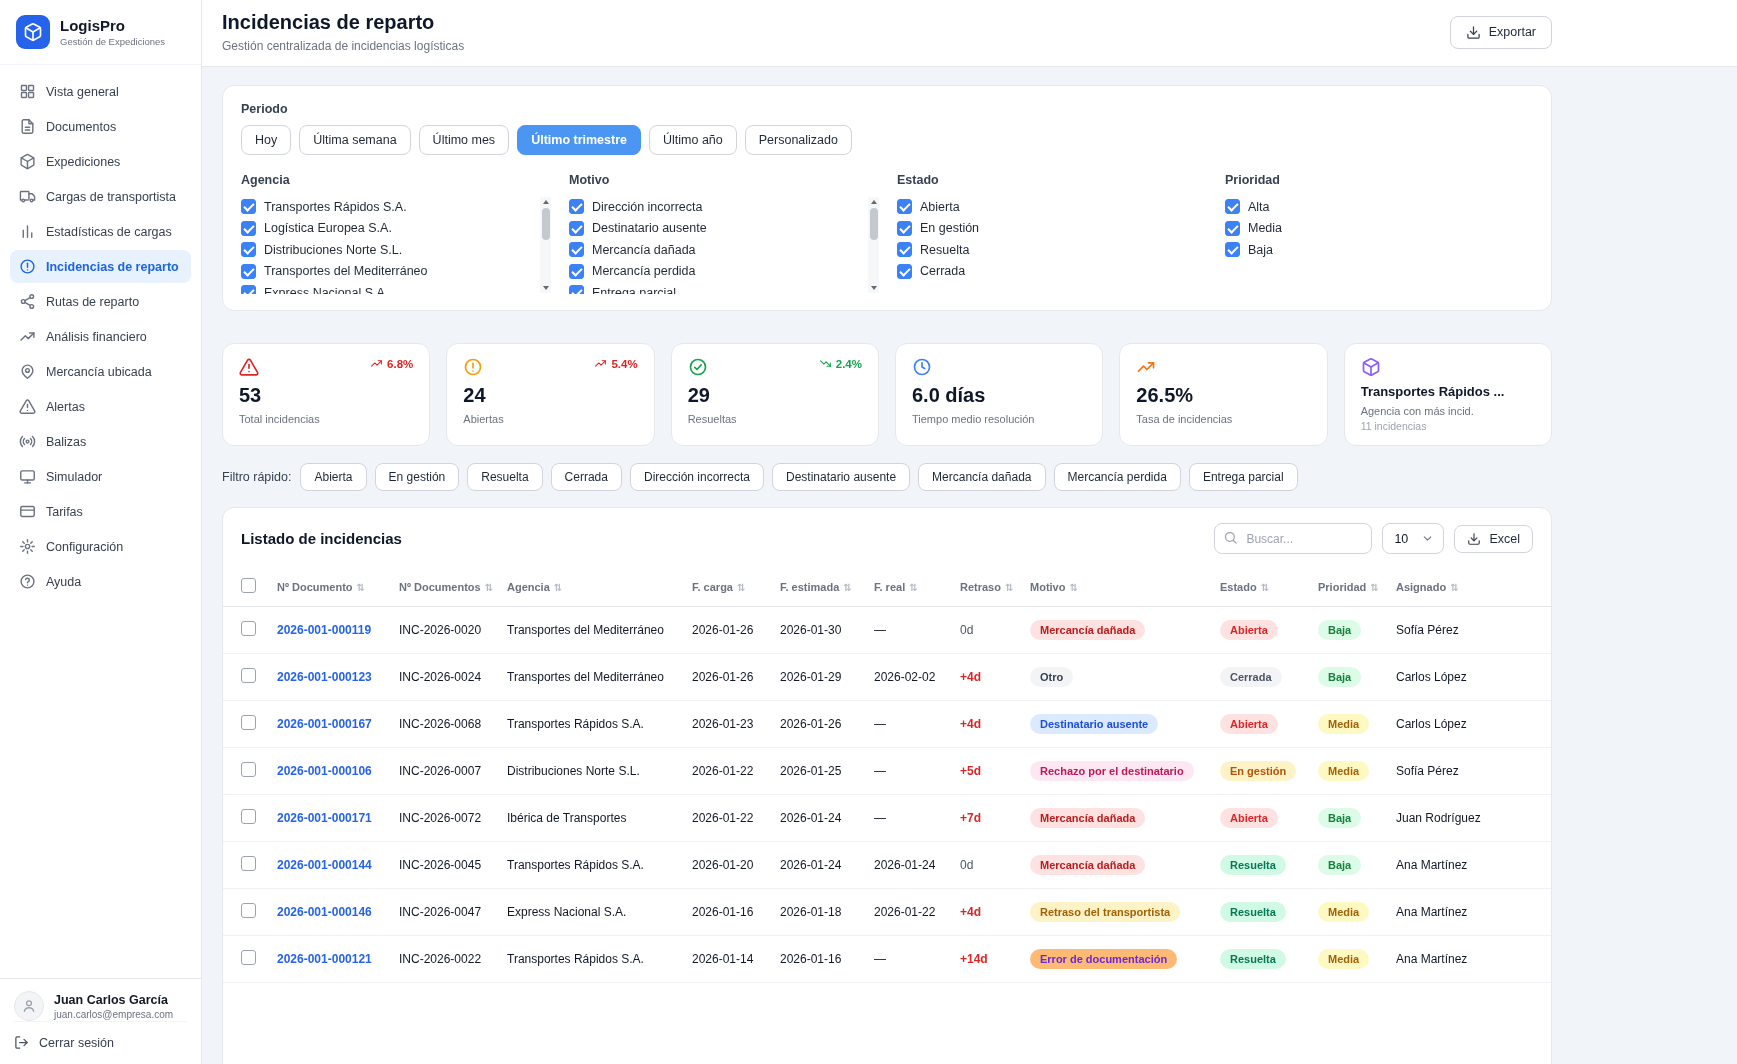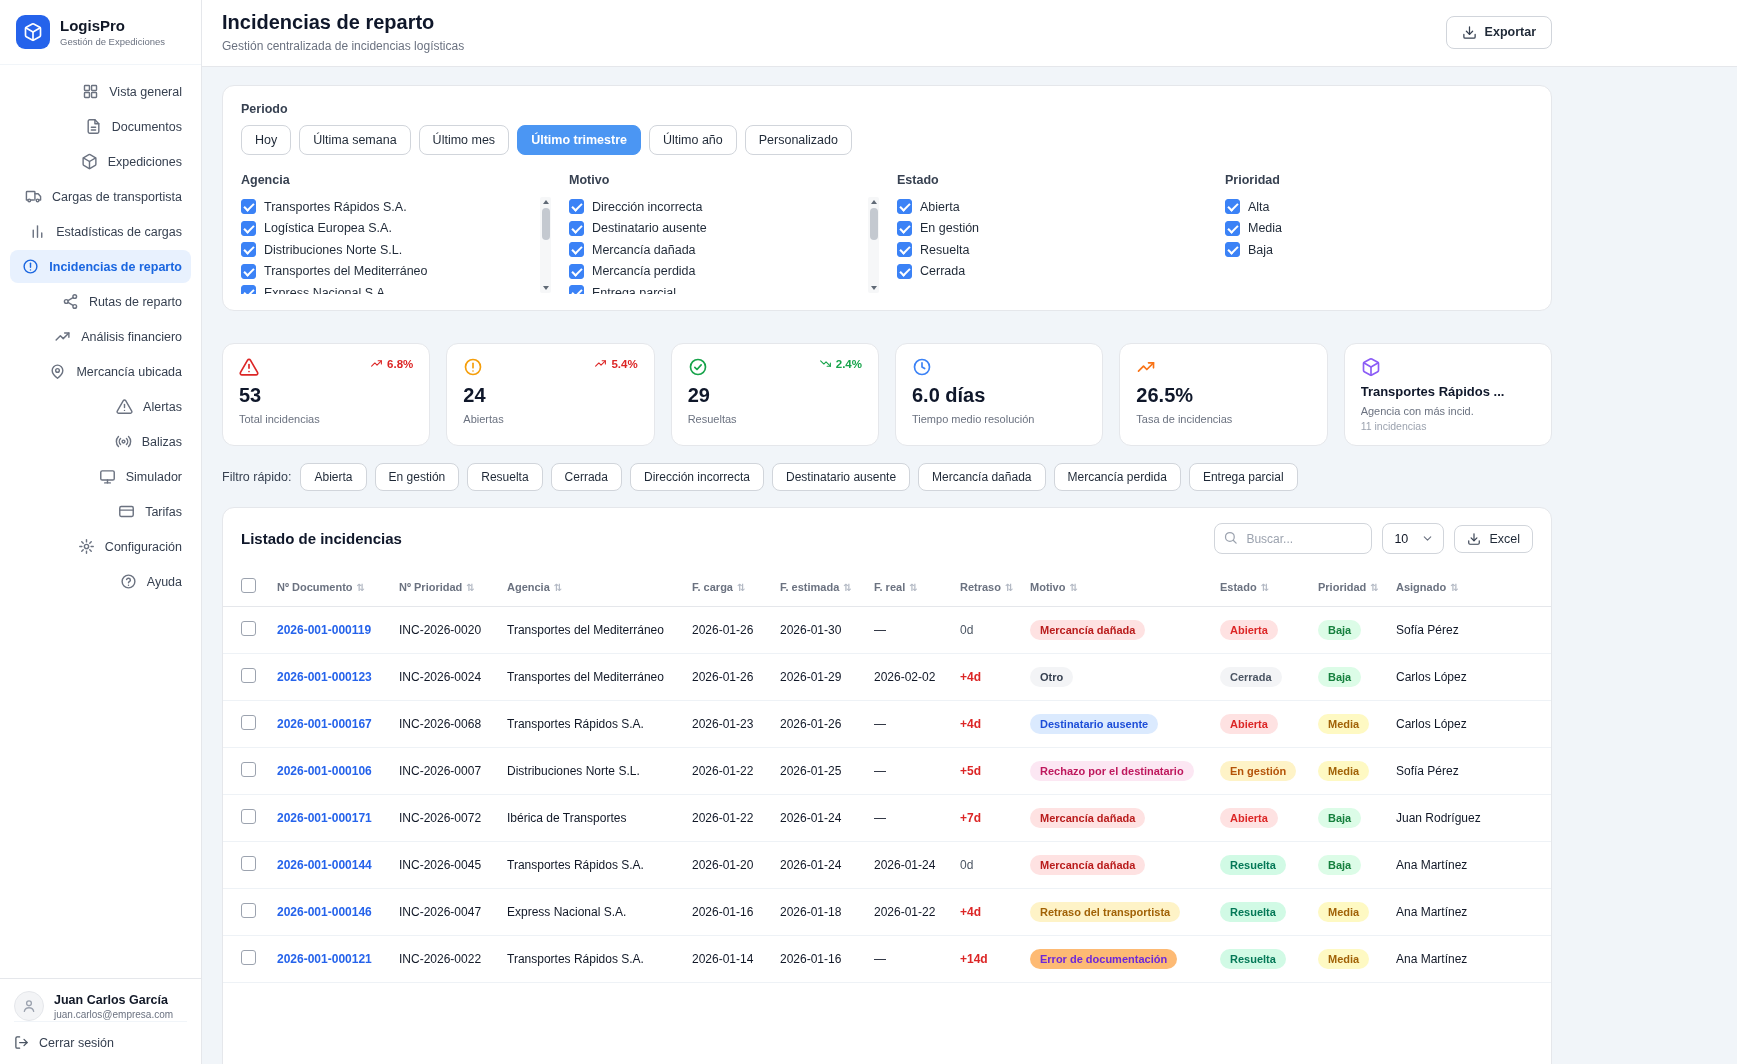--- a/index.html
+++ b/index.html
@@ -7,40 +7,40 @@
   body { font-family: "Liberation Sans", sans-serif; background: #f1f5f9; color: #0f172a; font-size: 13px; }
   .app { display: flex; width: 1737px; height: 1064px; }
 
   
   .sidebar { width: 202px; background: #fff; border-right: 1px solid #e5e7eb; display: flex; flex-direction: column; flex: none; }
   .logo-area { display: flex; align-items: center; gap: 10px; padding: 15px 16px; border-bottom: 1px solid #f1f5f9; }
   .logo-badge { width: 34px; height: 34px; border-radius: 9px; background: #2563eb; color: #fff; display: flex; align-items: center; justify-content: center; flex: none; }
   .brand-name { font-size: 15px; font-weight: bold; color: #111827; }
   .brand-sub { font-size: 9.5px; color: #6b7280; margin-top: 2px; }
   .nav { flex: 1; padding: 10px 10px; overflow: hidden; }
-  .nav-item { display: flex; align-items: center; gap: 10px; padding: 8px 9px; border-radius: 8px; font-size: 12.5px; color: #374151; margin-bottom: 2px; cursor: pointer; white-space: nowrap; justify-content: flex-end; }
+  .nav-item { display: flex; align-items: center; gap: 10px; padding: 8px 9px; border-radius: 8px; font-size: 12.5px; color: #374151; margin-bottom: 2px; cursor: pointer; white-space: nowrap; }
   .nav-item .ic { color: #6b7280; display: flex; }
   .nav-item.active { background: #e8f1fe; color: #1a66e0; font-weight: bold; }
   .nav-item.active .ic { color: #1a66e0; }
   .user-area { border-top: 1px solid #e5e7eb; padding: 12px 14px 14px; }
   .user-row { display: flex; gap: 10px; align-items: center; }
   .avatar { width: 30px; height: 30px; border-radius: 50%; background: #f3f4f6; border: 1px solid #e5e7eb; color: #9ca3af; display: flex; align-items: center; justify-content: center; flex: none; }
   .user-name { font-size: 12.5px; font-weight: bold; color: #111827; }
   .user-email { font-size: 10px; color: #6b7280; margin-top: 2px; }
   .logout { display: flex; gap: 10px; align-items: center; padding-top: 13px; border-top: 1px solid #f1f5f9; font-size: 12.5px; color: #374151; cursor: pointer; }
   .logout .ic { color: #4b5563; display: flex; }
 
   
   .main { flex: 1; display: flex; flex-direction: column; min-width: 0; }
   .container { width: 1330px; }
   .page-header { background: #fff; border-bottom: 1px solid #e5e7eb; padding: 11px 20px 13px; }
   .header-inner { display: flex; align-items: center; justify-content: space-between; }
   .page-title { font-size: 20px; font-weight: bold; color: #0f172a; }
   .page-sub { font-size: 12px; color: #6b7280; margin-top: 5px; }
-  .btn-outline { display: inline-flex; align-items: center; gap: 8px; background: #fff; border: 1px solid #d1d5db; border-radius: 8px; padding: 8px 15px; font-size: 12.5px; font-weight: bold; color: #1f2937; cursor: pointer; font-family: inherit; }
+  .btn-outline { display: inline-flex; align-items: center; gap: 8px; background: #fff; border: 1px solid #d1d5db; border-radius: 8px; padding: 8px 15px; font-size: 12.5px; font-weight: normal; color: #1f2937; cursor: pointer; font-family: inherit; }
   .btn-outline .ic { display: flex; color: #374151; }
   .btn-outline.sm { padding: 6px 12px; font-weight: normal; }
   .content { padding: 18px 20px; }
 
   .card { background: #fff; border: 1px solid #e5e7eb; border-radius: 12px; }
 
   
   .filters-card { padding: 16px 18px; }
   .flabel { font-size: 12.5px; font-weight: bold; color: #374151; margin-bottom: 9px; }
   .period-row { display: flex; gap: 8px; }
@@ -644,21 +644,21 @@
                 <col style="width:70px">
                 <col style="width:190px">
                 <col style="width:98px">
                 <col style="width:78px">
                 <col style="width:165px">
               </colgroup>
             <thead>
                 <tr id="thead-row">
                   <th><span class="cb"></span></th>
                   <th><span>Nº Documento</span><span class="sort">⇅</span></th>
-                  <th><span>Nº Prioridad</span><span class="sort">⇅</span></th>
+                  <th><span>Nº Documentos</span><span class="sort">⇅</span></th>
                   <th><span>Agencia</span><span class="sort">⇅</span></th>
                   <th><span>F. carga</span><span class="sort">⇅</span></th>
                   <th><span>F. estimada</span><span class="sort">⇅</span></th>
                   <th><span>F. real</span><span class="sort">⇅</span></th>
                   <th><span>Retraso</span><span class="sort">⇅</span></th>
                   <th><span>Motivo</span><span class="sort">⇅</span></th>
                   <th><span>Estado</span><span class="sort">⇅</span></th>
                   <th><span>Prioridad</span><span class="sort">⇅</span></th>
                   <th><span>Asignado</span><span class="sort">⇅</span></th>
                 </tr>

